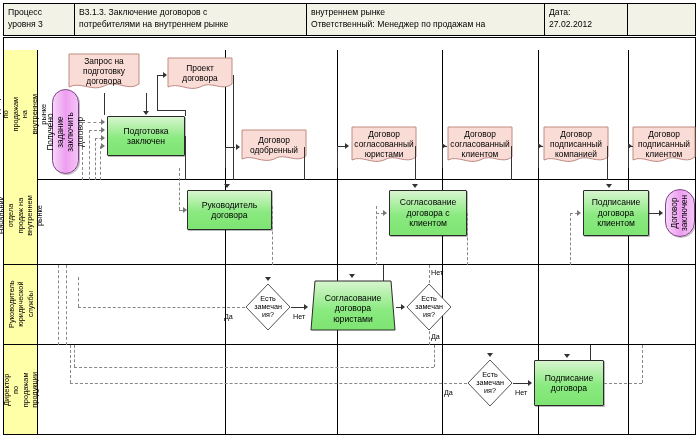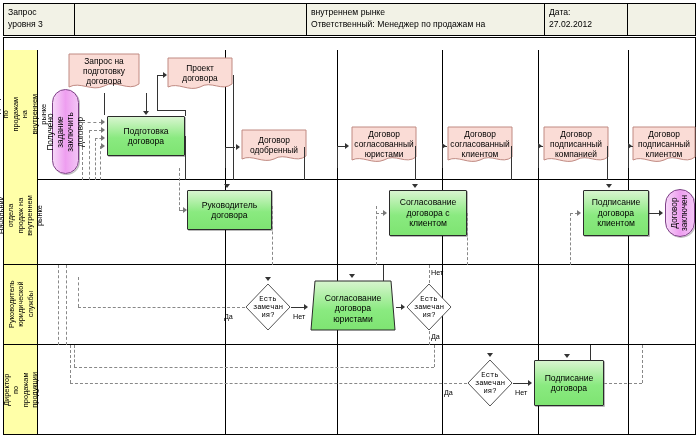--- a/index.html
+++ b/index.html
@@ -43,21 +43,21 @@
   .doc svg{position:absolute;left:0;top:0;}
   .doc .doc-txt{position:relative;z-index:2;padding-top:3px;}
 
   .oval{position:absolute;box-sizing:border-box;border:1px solid #7d3f86;
         background:linear-gradient(90deg,#f6d6f8 0%,#ee9ef0 50%,#f3c4f5 100%);
         border-radius:22px;display:flex;align-items:center;justify-content:center;
         box-shadow:1px 1px 0 rgba(0,0,0,.25);}
   .oval span{display:block;transform:rotate(-90deg);white-space:nowrap;
              font-size:8.2px;line-height:10px;text-align:center;color:#000;}
 
-  .dia{position:absolute;font-family:Liberation Mono, monospace;}
+  .dia{position:absolute;}
   .dia svg{position:absolute;left:0;top:0;}
   .dia .dia-txt{position:absolute;left:0;top:0;width:100%;height:100%;
         display:flex;align-items:center;justify-content:center;text-align:center;
         font-size:7.2px;line-height:8.2px;color:#000;z-index:2;}
 
   .edge-lbl{position:absolute;font-size:7.2px;line-height:8px;color:#000;white-space:nowrap;}
 
   
   .ln{position:absolute;background:#555;}
   .ln.h{height:1px;}
@@ -71,25 +71,29 @@
   .arw.d{border-top:4px solid #333;border-left:3px solid transparent;border-right:3px solid transparent;}
   .arw.rg{border-left:4px solid #777;border-top:3px solid transparent;border-bottom:3px solid transparent;}
 </style>
 </head>
 <body>
 
 <div id="page">
 
   <div class="hdr">
     <div class="hdr-cell" style="left:0;width:70px;">
-      <div>Запрос</div>
+      <div>Процесс</div>
       <div>уровня 3</div>
     </div>
     <div class="hdr-sep" style="left:70px;"></div>
 
+    <div class="hdr-cell" style="left:71px;width:231px;">
+      <div>В3.1.3.  Заключение договоров с</div>
+      <div>потребителями на внутреннем рынке</div>
+    </div>
     <div class="hdr-sep" style="left:302px;"></div>
 
     <div class="hdr-cell" style="left:303px;width:237px;">
       <div>внутреннем рынке</div>
       <div>Ответственный: Менеджер по продажам на</div>
     </div>
     <div class="hdr-sep" style="left:540px;"></div>
 
     <div class="hdr-cell" style="left:541px;width:82px;">
       <div>Дата:</div>
@@ -130,21 +134,21 @@
         <div class="doc" style="left:129px;top:7px;width:66px;height:36px;">
           <svg width="66" height="36" viewBox="0 0 66 36">
             <path d="M1,1 L65,1 L65,27 C55,35 44,23 33,30 C22,35 11,25 1,30 Z" fill="#fadcd6" stroke="#c08a82" stroke-width="1"></path>
           </svg>
           <div class="doc-txt" style="white-space:pre-line;padding-top:6px;">Проект
 договора</div>
         </div>
 
         <div class="task" style="left:69px;top:66px;width:78px;height:40px;">
           <span style="white-space:pre-line;">Подготовка
-договора</span>
+заключен</span>
         </div>
 
         <div class="doc" style="left:203px;top:79px;width:66px;height:36px;">
           <svg width="66" height="36" viewBox="0 0 66 36">
             <path d="M1,1 L65,1 L65,27 C55,35 44,23 33,30 C22,35 11,25 1,30 Z" fill="#fadcd6" stroke="#c08a82" stroke-width="1"></path>
           </svg>
           <div class="doc-txt" style="white-space:pre-line;padding-top:6px;">Договор
 одобренный</div>
         </div>
 

